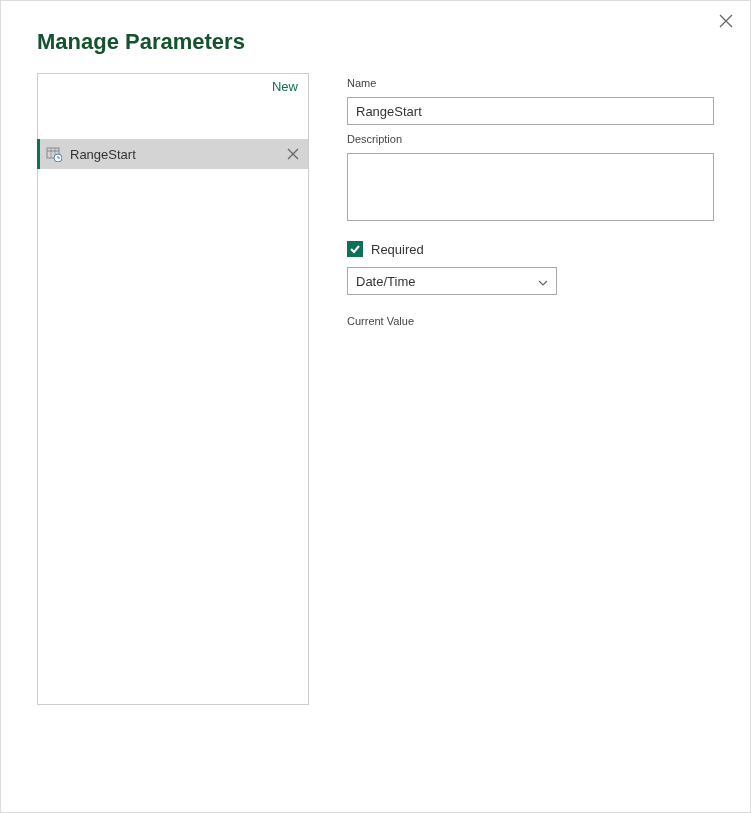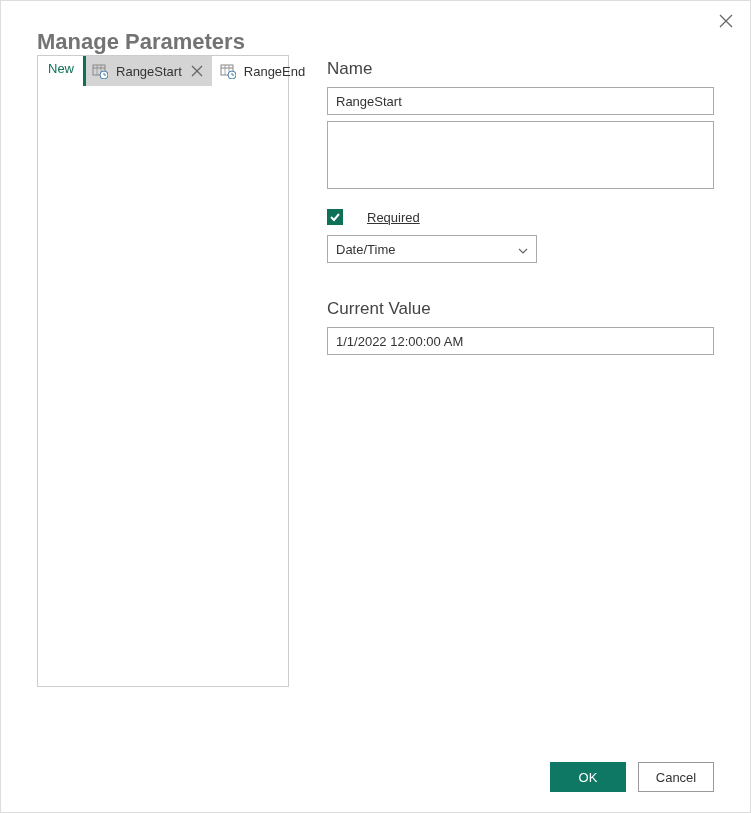--- a/index.html
+++ b/index.html
@@ -24,35 +24,37 @@
     }
     .dialog {
       padding: 28px 36px 20px 36px;
       height: 100%;
       display: flex;
       flex-direction: column;
     }
     .title {
       font-size: 22px;
       font-weight: 600;
-      color: #737373;
+      color: #14532d;
+      margin-bottom: 18px;
     }
     .content {
       display: flex;
       gap: 38px;
       flex: 1;
       min-height: 0;
     }
     .sidebar {
-      width: 252px;
+      width: 272px;
       border: 1px solid #ccc;
       display: flex;
-      flex-direction: row;
+      flex-direction: column;
       background: #fff;
       height: 632px;
+      gap: 40px;
     }
     .sidebar-header {
       text-align: right;
       padding: 5px 10px 5px 10px;
       color: #0f7058;
       font-size: 13px;
       cursor: pointer;
     }
     .param-item {
       display: flex;
@@ -95,21 +97,21 @@
       display: block;
     }
     .form {
       flex: 1;
       display: flex;
       flex-direction: column;
       gap: 6px;
       padding-top: 2px;
     }
     .field-label {
-      font-size: 17px;
+      font-size: 11px;
       color: #444;
       margin-bottom: 2px;
       margin-top: 2px;
     }
     .text-input {
       width: 100%;
       height: 28px;
       border: 1px solid #aaa;
       padding: 4px 8px;
       font-family: inherit;
@@ -122,23 +124,22 @@
       border: 1px solid #aaa;
       padding: 6px 8px;
       font-family: inherit;
       font-size: 13px;
       resize: none;
       margin-bottom: 14px;
     }
     .checkbox-row {
       display: flex;
       align-items: center;
-      gap: 24px;
+      gap: 8px;
       margin-bottom: 4px;
-      text-decoration: underline;
     }
     .checkbox {
       width: 16px;
       height: 16px;
       background: #0f7058;
       border: 1px solid #0f7058;
       display: flex;
       align-items: center;
       justify-content: center;
       cursor: pointer;
@@ -154,21 +155,21 @@
       padding: 0 8px;
       cursor: pointer;
       background: #fff;
       margin-bottom: 10px;
     }
     .select-caret {
       color: #666;
       width: 10px;
       height: 10px;
     }
-    .gap-before-current { margin-top: 20px; }
+    .gap-before-current { margin-top: 4px; }
     .footer {
       display: flex;
       justify-content: flex-end;
       gap: 12px;
       padding-top: 24px;
     }
     .btn {
       min-width: 76px;
       height: 30px;
       padding: 0 16px;
@@ -216,41 +217,27 @@
         </span>
         <span class="param-label">RangeStart</span>
         <span class="param-delete">
           <svg viewBox="0 0 14 14" width="14" height="14">
               <line x1="2" y1="2" x2="12" y2="12" stroke="currentColor" stroke-width="1.3"></line>
               <line x1="12" y1="2" x2="2" y2="12" stroke="currentColor" stroke-width="1.3"></line>
             </svg>
         </span>
       </div>
 
-      <div class="param-item">
-        <span class="param-icon">
-          <svg viewBox="0 0 16 16" width="16" height="16">
-            <rect x="1" y="2" width="12" height="10" fill="none" stroke="#888" stroke-width="1"></rect>
-            <line x1="1" y1="5" x2="13" y2="5" stroke="#888" stroke-width="1"></line>
-            <line x1="5" y1="2" x2="5" y2="12" stroke="#888" stroke-width="0.7"></line>
-            <line x1="9" y1="2" x2="9" y2="12" stroke="#888" stroke-width="0.7"></line>
-            <circle cx="12" cy="12" r="4" fill="#fff" stroke="#4a7fb0" stroke-width="1"></circle>
-            <line x1="12" y1="10" x2="12" y2="12" stroke="#4a7fb0" stroke-width="1"></line>
-            <line x1="12" y1="12" x2="14" y2="12" stroke="#4a7fb0" stroke-width="1"></line>
-          </svg>
-        </span>
-        <span class="param-label">RangeEnd</span>
-
-      </div>
     </div>
 
     <div class="form">
       <div class="field-label">Name</div>
       <input class="text-input" type="text" value="RangeStart" style="">
 
+      <div class="field-label">Description</div>
       <textarea class="textarea" style=""></textarea>
 
       <div class="checkbox-row">
         <div class="checkbox">
           <svg viewBox="0 0 12 12" width="12" height="12">
               <polyline points="2,6 5,9 10,3" fill="none" stroke="currentColor" stroke-width="2"></polyline>
             </svg>
         </div>
         <span>Required</span>
       </div>
@@ -259,21 +246,16 @@
         <span>Date/Time</span>
         <span class="select-caret">
           <svg viewBox="0 0 10 10" width="10" height="10">
               <polyline points="1,3 5,7 9,3" fill="none" stroke="currentColor" stroke-width="1.2"></polyline>
             </svg>
         </span>
       </div>
 
 
       <div class="field-label gap-before-current">Current Value</div>
-      <input class="text-input" type="text" value="1/1/2022 12:00:00 AM" style="">
     </div>
   </div>
 
-  <div class="footer">
-    <button class="btn primary">OK</button>
-    <button class="btn">Cancel</button>
-  </div>
 </div>
 
 </body></html>

